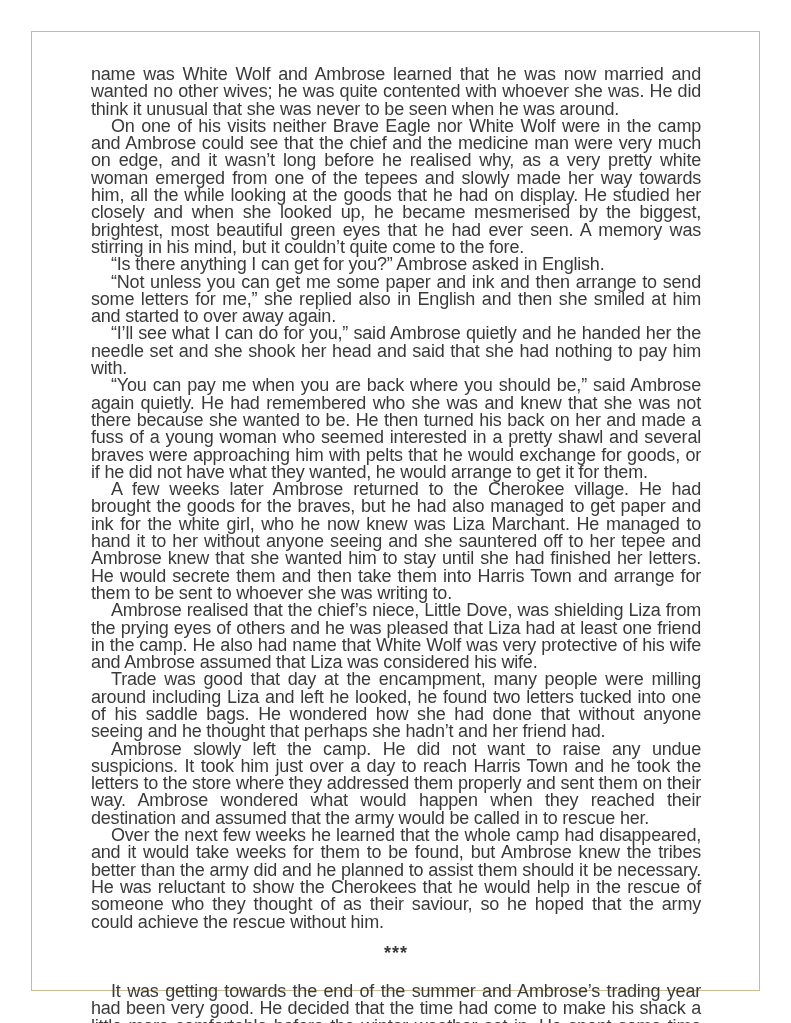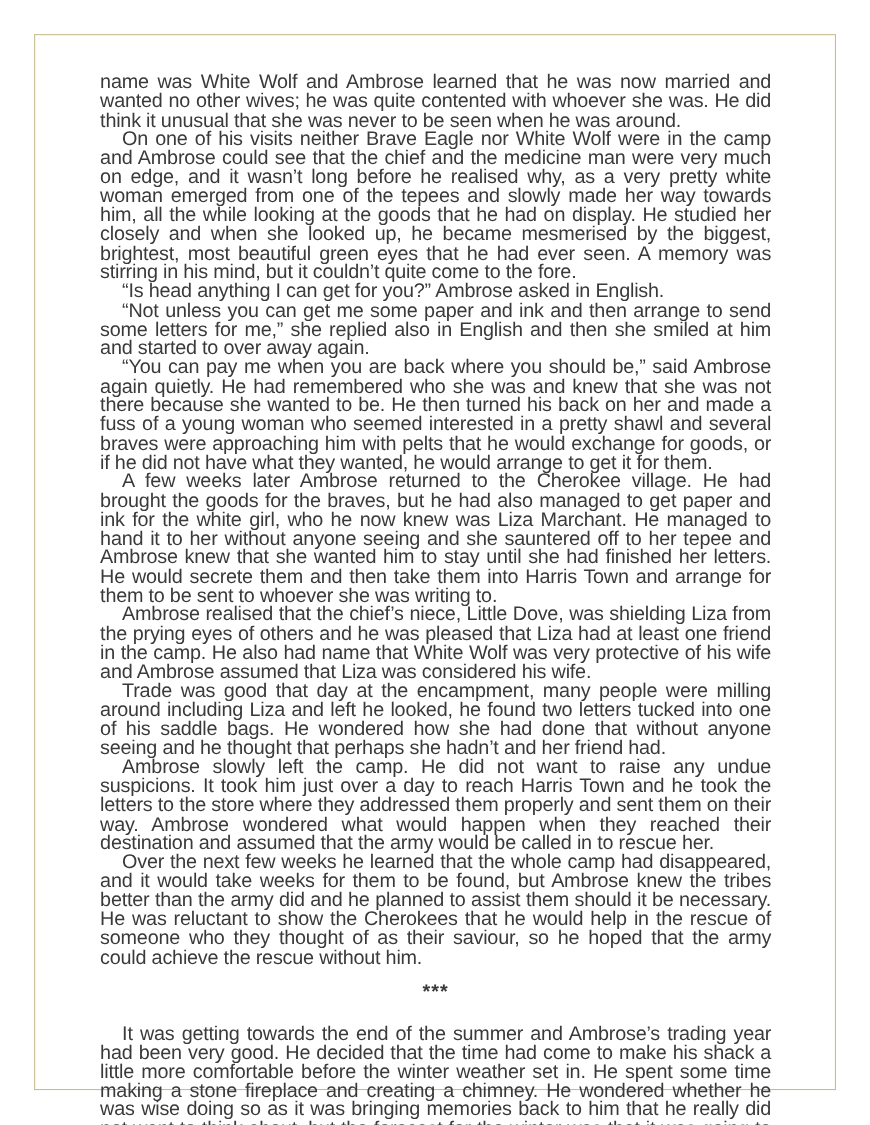--- a/index.html
+++ b/index.html
@@ -50,22 +50,23 @@
     margin-top: 7px;
   }
 </style>
 </head>
 <body>
 
 <div class="sheet">
   <main class="text-block">
     <p class="para first">name was White Wolf and Ambrose learned that he was now married and wanted no other wives; he was quite contented with whoever she was. He did think it unusual that she was never to be seen when he was around.</p>
     <p class="para">On one of his visits neither Brave Eagle nor White Wolf were in the camp and Ambrose could see that the chief and the medicine man were very much on edge, and it wasn’t long before he realised why, as a very pretty white woman emerged from one of the tepees and slowly made her way towards him, all the while looking at the goods that he had on display. He studied her closely and when she looked up, he became mesmerised by the biggest, brightest, most beautiful green eyes that he had ever seen. A memory was stirring in his mind, but it couldn’t quite come to the fore.</p>
-    <p class="para">“Is head anything I can get for you?” Ambrose asked in English.</p>
+    <p class="para">“Is there anything I can get for you?” Ambrose asked in English.</p>
     <p class="para">“Not unless you can get me some paper and ink and then arrange to send some letters for me,” she replied also in English and then she smiled at him and started to over away again.</p>
+    <p class="para">“I’ll see what I can do for you,” said Ambrose quietly and he handed her the needle set and she shook her head and said that she had nothing to pay him with.</p>
     <p class="para">“You can pay me when you are back where you should be,” said Ambrose again quietly. He had remembered who she was and knew that she was not there because she wanted to be. He then turned his back on her and made a fuss of a young woman who seemed interested in a pretty shawl and several braves were approaching him with pelts that he would exchange for goods, or if he did not have what they wanted, he would arrange to get it for them.</p>
     <p class="para">A few weeks later Ambrose returned to the Cherokee village. He had brought the goods for the braves, but he had also managed to get paper and ink for the white girl, who he now knew was Liza Marchant. He managed to hand it to her without anyone seeing and she sauntered off to her tepee and Ambrose knew that she wanted him to stay until she had finished her letters. He would secrete them and then take them into Harris Town and arrange for them to be sent to whoever she was writing to.</p>
     <p class="para">Ambrose realised that the chief’s niece, Little Dove, was shielding Liza from the prying eyes of others and he was pleased that Liza had at least one friend in the camp. He also had name that White Wolf was very protective of his wife and Ambrose assumed that Liza was considered his wife.</p>
     <p class="para">Trade was good that day at the encampment, many people were milling around including Liza and left he looked, he found two letters tucked into one of his saddle bags. He wondered how she had done that without anyone seeing and he thought that perhaps she hadn’t and her friend had.</p>
     <p class="para">Ambrose slowly left the camp. He did not want to raise any undue suspicions. It took him just over a day to reach Harris Town and he took the letters to the store where they addressed them properly and sent them on their way. Ambrose wondered what would happen when they reached their destination and assumed that the army would be called in to rescue her.</p>
     <p class="para">Over the next few weeks he learned that the whole camp had disappeared, and it would take weeks for them to be found, but Ambrose knew the tribes better than the army did and he planned to assist them should it be necessary. He was reluctant to show the Cherokees that he would help in the rescue of someone who they thought of as their saviour, so he hoped that the army could achieve the rescue without him.</p>
     <div class="section-break">***</div>
     <p class="para">It was getting towards the end of the summer and Ambrose’s trading year had been very good. He decided that the time had come to make his shack a little more comfortable before the winter weather set in. He spent some time making a stone fireplace and creating a chimney. He wondered whether he was wise doing so as it was bringing memories back to him that he really did not want to think about, but the forecast for the winter was that it was going to be short but sharp and he was not getting any younger and one or two comforts would not go amiss.</p>
     <div class="page-number">13</div>
   </main>

